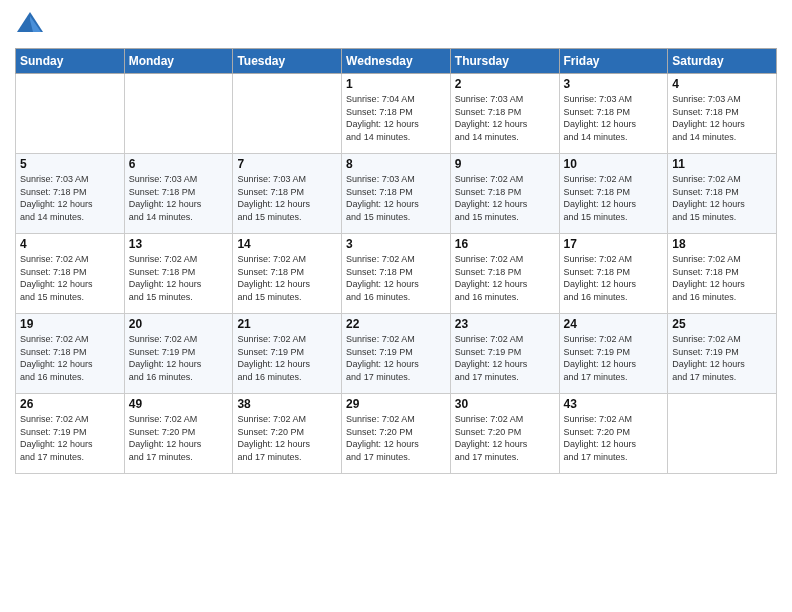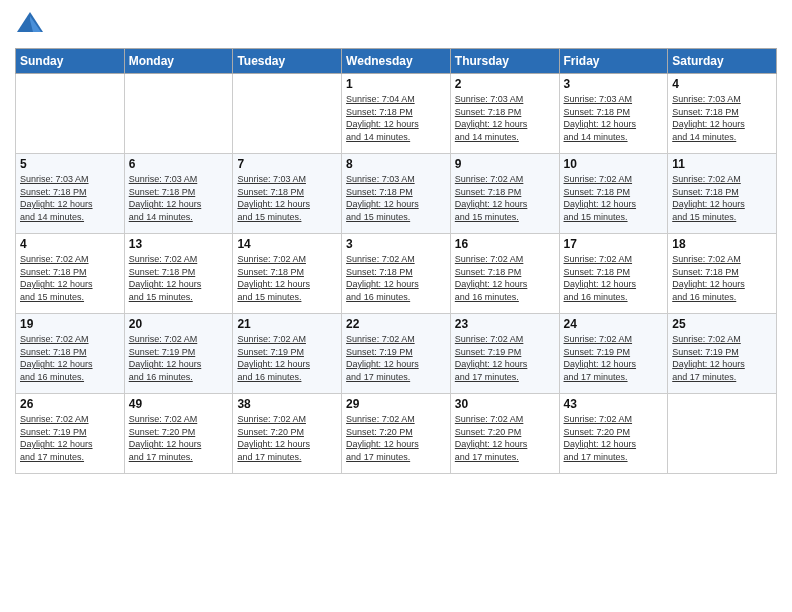--- a/index.html
+++ b/index.html
@@ -82,21 +82,20 @@
     .day-number {
       font-size: 12px;
       font-weight: bold;
       color: #111;
       margin-bottom: 2px;
     }
     .day-info {
       font-size: 9px;
       color: #333;
       line-height: 1.4;
-      text-decoration: underline;
     }
     .empty-cell {
       background: #f9f9f9;
     }
   </style>
 </head>
 <body>
 
 <div class="page">
   <div class="header">

